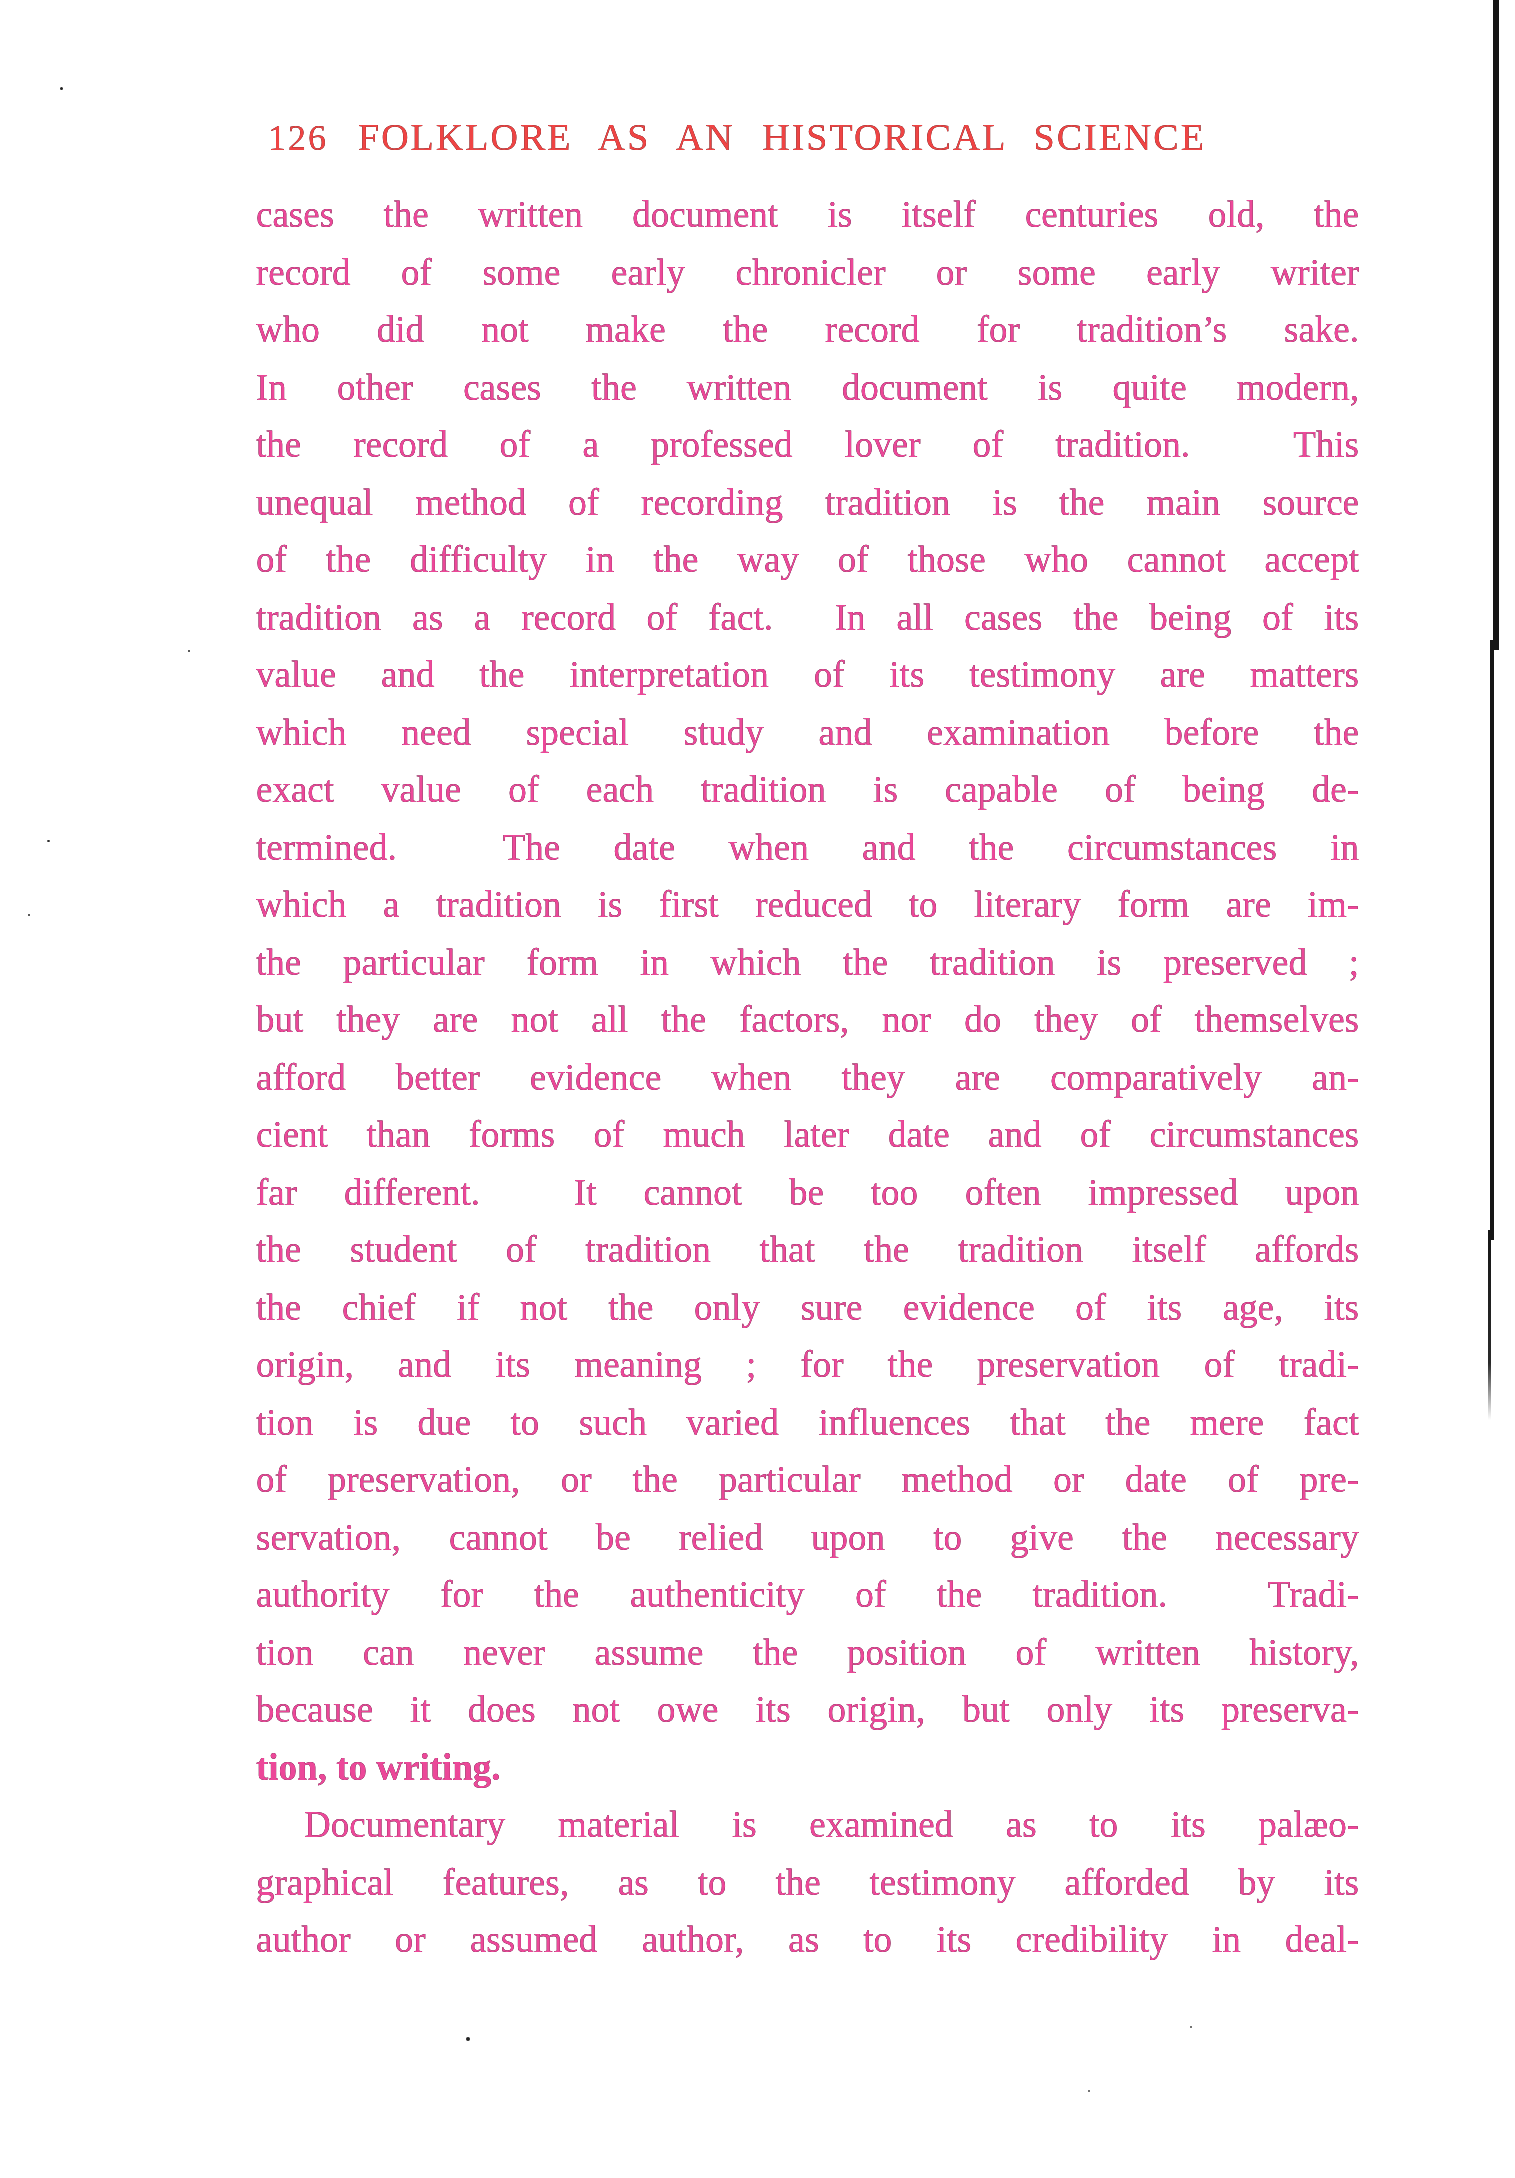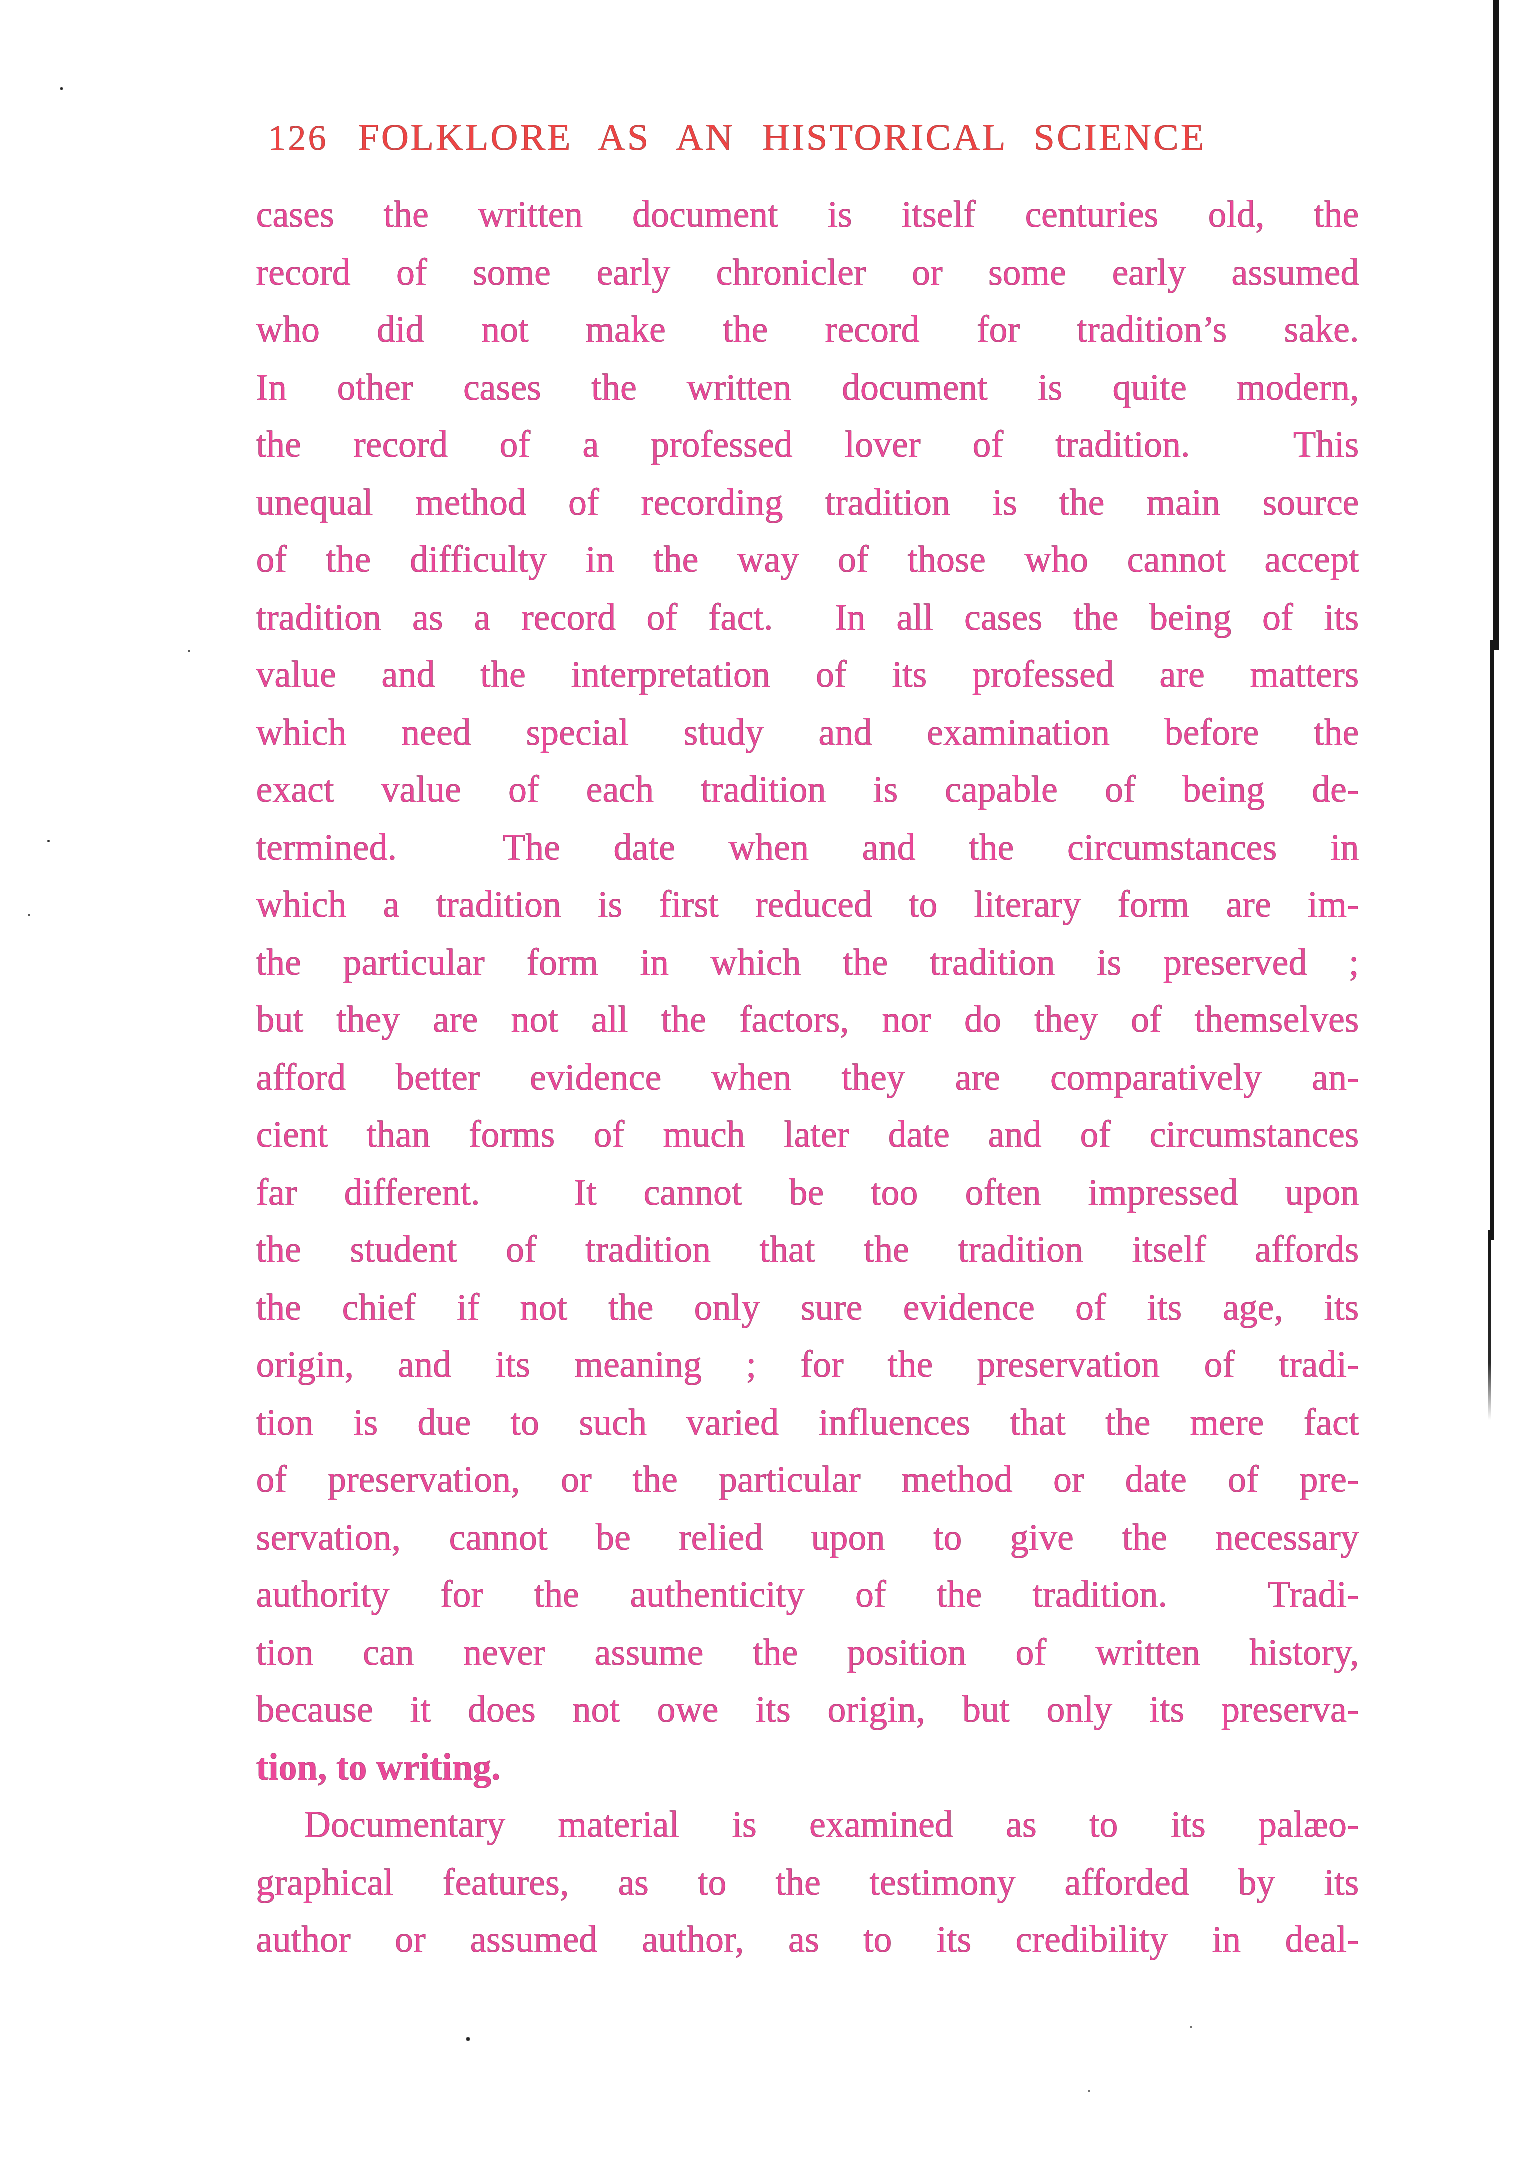--- a/index.html
+++ b/index.html
@@ -83,28 +83,28 @@
 <body>
 
 <div class="page">
 
   <div class="header">
     <span class="pagenum">126</span><span class="running-title">FOLKLORE AS AN HISTORICAL SCIENCE</span>
   </div>
 
   <div class="body" id="body">
       <div class="line">cases the written document is itself centuries old, the</div>
-      <div class="line">record of some early chronicler or some early assumed</div>
+      <div class="line">record of some early chronicler or some early writer</div>
       <div class="line">who did not make the record for tradition’s sake.</div>
       <div class="line">In other cases the written document is quite modern,</div>
       <div class="line">the record of a professed lover of tradition.  This</div>
       <div class="line">unequal method of recording tradition is the main source</div>
       <div class="line">of the difficulty in the way of those who cannot accept</div>
       <div class="line">tradition as a record of fact.  In all cases the being of its</div>
-      <div class="line">value and the interpretation of its professed are matters</div>
+      <div class="line">value and the interpretation of its testimony are matters</div>
       <div class="line">which need special study and examination before the</div>
       <div class="line">exact value of each tradition is capable of being de-</div>
       <div class="line">termined.  The date when and the circumstances in</div>
       <div class="line">which a tradition is first reduced to literary form are im-</div>
       <div class="line">the particular form in which the tradition is preserved ;</div>
       <div class="line">but they are not all the factors, nor do they of themselves</div>
       <div class="line">afford better evidence when they are comparatively an-</div>
       <div class="line">cient than forms of much later date and of circumstances</div>
       <div class="line">far different.  It cannot be too often impressed upon</div>
       <div class="line">the student of tradition that the tradition itself affords</div>

